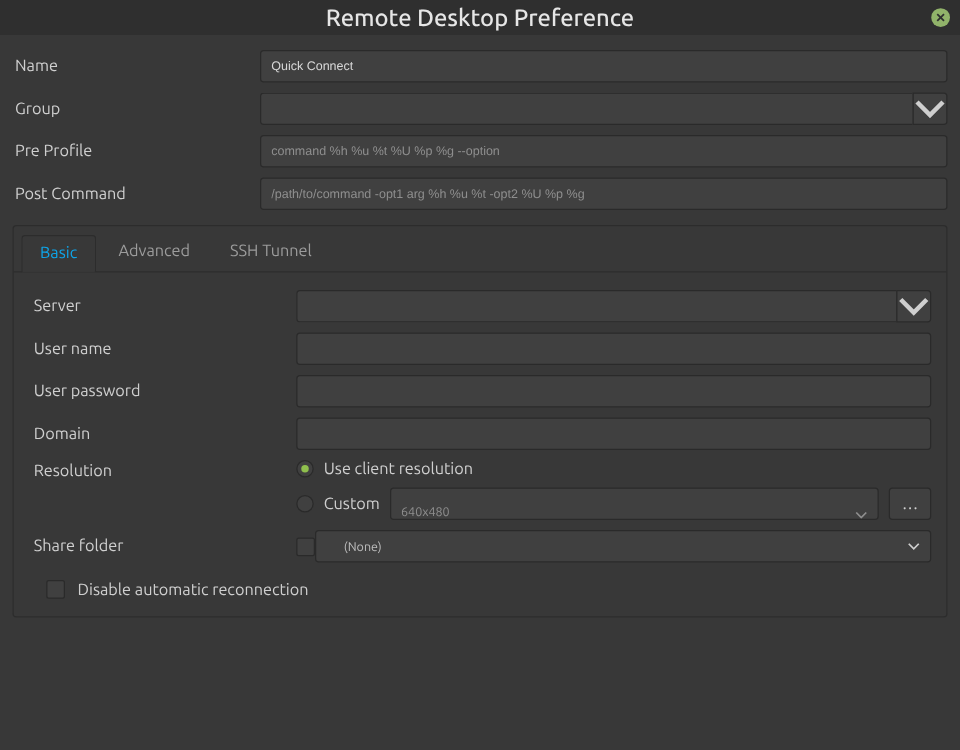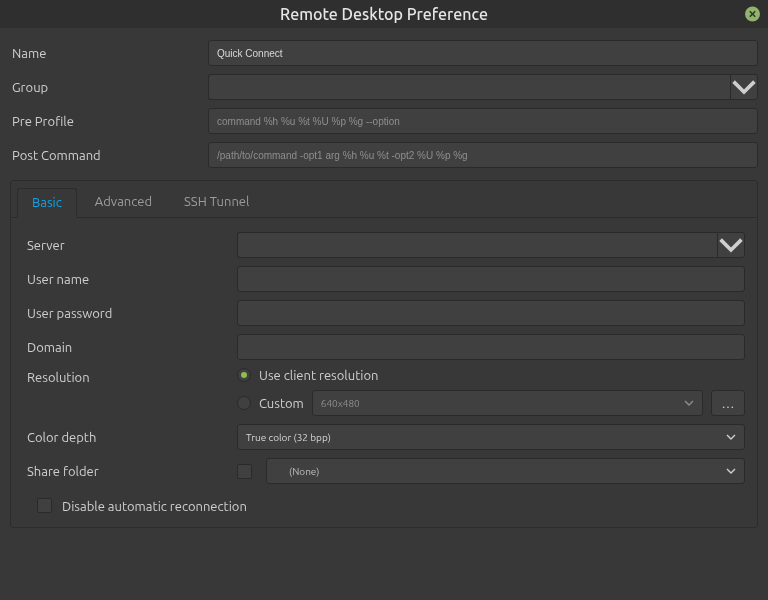--- a/index.html
+++ b/index.html
@@ -13,21 +13,21 @@
   }
   .titlebar {
     height: 28px;
     background: #2f2f2f;
     display: flex;
     align-items: center;
     justify-content: center;
     position: relative;
     color: #e6e6e6;
     font-weight: 500;
-    font-size: 16px;
+    font-size: 19px;
   }
   .titlebar .close {
     position: absolute;
     right: 8px; top: 50%;
     transform: translateY(-50%);
     width: 15px; height: 15px;
     border-radius: 50%;
     background: #91b36a;
     display: flex; align-items: center; justify-content: center;
   }
@@ -128,38 +128,38 @@
     background: #404040;
     display: flex; align-items: center; justify-content: center;
   }
   .radio.checked::after {
     content: ""; display: block;
     width: 6px; height: 6px; border-radius: 50%;
     background: #8fbf4d;
   }
   .res-radios { display: flex; flex-direction: column; gap: 8px; width:100%; }
   .custom-row { display: flex; align-items: center; gap: 8px; width: 100%; }
-  .custom-row .combo { flex: 1; }
+  .custom-row .combo { flex: 1; align-items: flex-end; }
   .custom-row .combo .combo-text { color: #8e8e8e; }
   .ellipsis-btn {
     width: 34px; height: 26px;
     background: #404040;
     border: 1px solid #2a2a2a;
     border-radius: 3px;
     color: #d0d0d0;
     display: flex; align-items: center; justify-content: center;
     cursor: pointer;
   }
   .checkbox {
     width: 15px; height: 15px;
     background: #404040;
     border: 1px solid #2a2a2a;
     border-radius: 2px;
   }
-  .share-row .field { display: flex; align-items: center; gap: 14px; }
+  .share-row .field { display: flex; align-items: center; }
   .share-row .combo { flex: 1; }
   .disable-row {
     padding: 6px 4px 0 14px;
     display: flex; align-items: center; gap: 10px;
   }
   .none-text { color: #bdbdbd; padding-left: 14px;}
 </style>
 </head>
 <body>
 
@@ -276,33 +276,20 @@
                   <svg viewBox="0 0 10 6">
                     <path d="M1 1 L5 5 L9 1" fill="none" stroke="#8e8e8e" stroke-width="1.4"></path>
                   </svg>
                 </span>
             </div>
             <div class="ellipsis-btn">…</div>
           </div>
         </div>
       </div>
 
-      <div class="form-row">
-        <div class="label">Color depth</div>
-        <div class="field">
-          <div class="combo">
-            <span class="combo-text">True color (32 bpp)</span>
-            <span class="caret">
-                <svg viewBox="0 0 10 6">
-                  <path d="M1 1 L5 5 L9 1" fill="none" stroke="#cfcfcf" stroke-width="1.4"></path>
-                </svg>
-              </span>
-          </div>
-        </div>
-      </div>
 
       <div class="form-row share-row">
         <div class="label">Share folder</div>
         <div class="field">
           <span class="checkbox"></span>
           <div class="combo">
             <span class="combo-text none-text">(None)</span>
             <span class="caret">
                 <svg viewBox="0 0 10 6">
                   <path d="M1 1 L5 5 L9 1" fill="none" stroke="#cfcfcf" stroke-width="1.4"></path>

